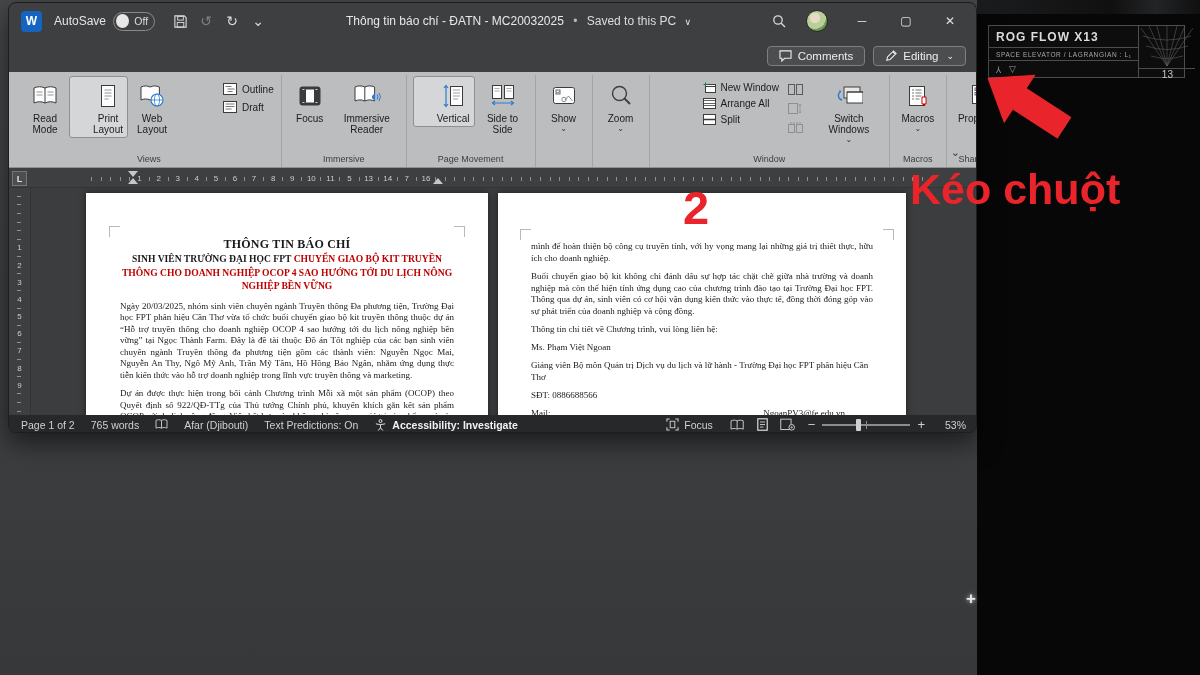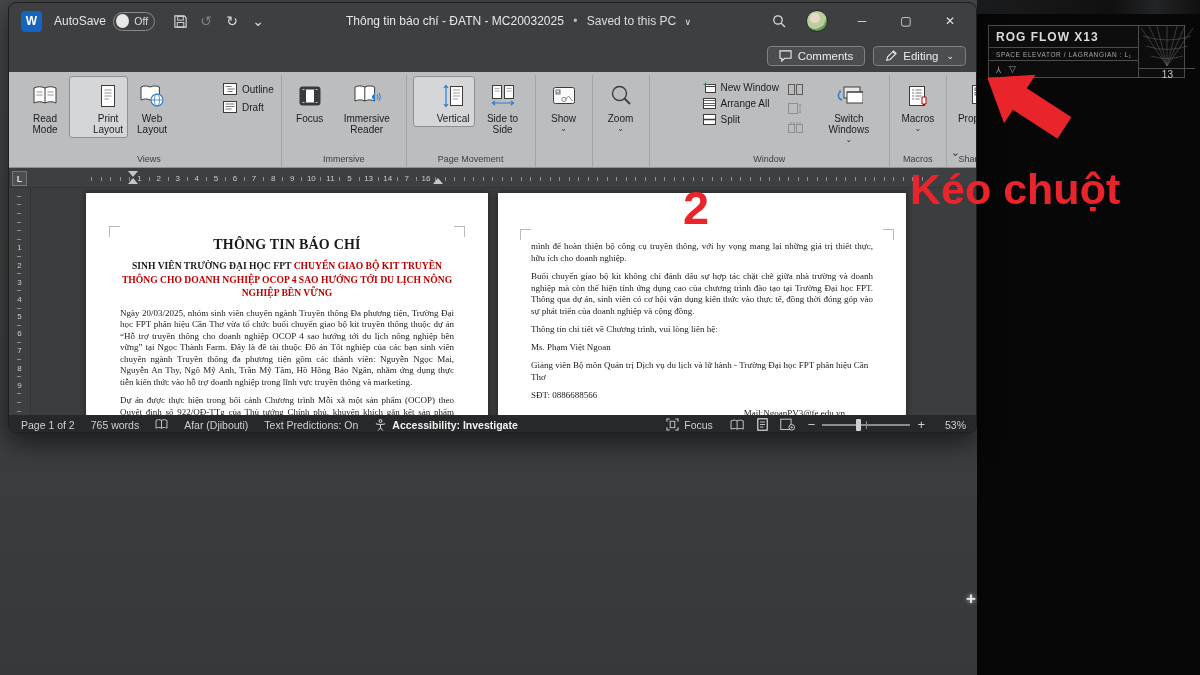--- a/index.html
+++ b/index.html
@@ -95,26 +95,26 @@
   .vruler { position:absolute; left:0; top:0; width:22px; height:100%; background:#3d3f40; border-right:1px solid #333435; display:flex; justify-content:center; }
   .vrt { display:flex; flex-direction:column; align-items:center; padding-top:4px; }
   .vrt > * { height:8.6px; flex:none; display:flex; align-items:center; justify-content:center; }
   .vrt i::after { content:""; height:1px; width:4px; background:#8e9091; }
   .vrt b { font-size:8px; font-weight:normal; color:#cbcccd; font-style:normal; }
 
   .page { position:absolute; top:5px; background:#ffffff; box-shadow:0 0 6px rgba(0,0,0,.5); height:560px;
     font-family:"Liberation Serif", serif; color:#1a1a1a; }
   .page1 { left:77px; width:402px; padding:44px 34px 0; }
   .page2 { left:489px; width:408px; padding:48px 33px 0 33px; }
-  .doc-title { text-align:center; font-weight:bold; font-size:14px; margin-bottom:6px; letter-spacing:.2px; }
+  .doc-title { text-align:center; font-weight:bold; font-size:12px; letter-spacing:.2px; }
   .doc-head { text-align:center; font-weight:bold; font-size:9.6px; line-height:13.5px; margin-bottom:8px; }
   .doc-head .red { color:#c00000; }
   .doc-p { font-size:9px; line-height:11.5px; text-align:justify; margin-bottom:7px; text-indent:0; }
   .doc-line { font-size:9px; line-height:11.5px; margin-bottom:6.5px; }
-  .mail-row { display:flex; justify-content:flex-end; font-size:9px; line-height:11.5px; }
+  .mail-row { display:flex; justify-content:space-between; font-size:9px; line-height:11.5px; }
   .cornermark { position:absolute; width:11px; height:11px; border-color:#b9b9b9; border-style:solid; border-width:0; }
   .cm-tl { border-top-width:1px; border-left-width:1px; }
   .cm-tr { border-top-width:1px; border-right-width:1px; }
 
   
   .statusbar { left:0; top:412px; width:100%; height:19px; background:#272829; display:flex; align-items:center; padding:0 10px 0 12px; color:#cfd0d1; font-size:10.5px; z-index:15; }
   .sb-item { margin-right:16px; white-space:nowrap; display:flex; align-items:center; gap:5px; }
   .sb-item.bold { font-weight:bold; color:#f2f2f2; }
   .sb-right { margin-left:auto; display:flex; align-items:center; gap:13px; }
   .sb-views { display:flex; align-items:center; gap:12px; }
@@ -604,21 +604,21 @@
         <span>SINH VIÊN TRƯỜNG ĐẠI HỌC FPT </span><span class="red">CHUYỂN GIAO BỘ KIT TRUYỀN THÔNG CHO DOANH NGHIỆP OCOP 4 SAO HƯỚNG TỚI DU LỊCH NÔNG NGHIỆP BỀN VỮNG</span>
       </div>
       <p class="doc-p">Ngày 20/03/2025, nhóm sinh viên chuyên ngành Truyền thông Đa phương tiện, Trường Đại học FPT phân hiệu Cần Thơ vừa tổ chức buổi chuyển giao bộ kit truyền thông thuộc dự án “Hỗ trợ truyền thông cho doanh nghiệp OCOP 4 sao hướng tới du lịch nông nghiệp bền vững” tại Ngọc Thành Farm. Đây là đề tài thuộc Đồ án Tốt nghiệp của các bạn sinh viên chuyên ngành Truyền thông đa phương tiện gồm các thành viên: Nguyễn Ngọc Mai, Nguyễn An Thy, Ngô Mỹ Anh, Trần Mỹ Tâm, Hồ Hồng Bảo Ngân, nhằm ứng dụng thực tiễn kiến thức vào hỗ trợ doanh nghiệp trong lĩnh vực truyền thông và marketing.</p>
       <p class="doc-p">Dự án được thực hiện trong bối cảnh Chương trình Mỗi xã một sản phẩm (OCOP) theo Quyết định số 922/QĐ-TTg của Thủ tướng Chính phủ, khuyến khích gắn kết sản phẩm OCOP với du lịch cộng đồng. Việc kết hợp này không chỉ nâng cao giá trị sản phẩm, mà còn góp phần quảng bá văn hóa địa phương, thúc đẩy phát triển du lịch bền vững tại khu vực Đồng bằng sông Cửu Long (ĐBSCL).</p>
 
     </div>
 
     <div class="page page2">
       <div class="cornermark cm-tl" style="left:22px;top:36px;"></div>
       <div class="cornermark cm-tr" style="right:12px;top:36px;"></div>
-      <p class="doc-p">mình để hoàn thiện bộ công cụ truyền thông, với hy vọng mang lại những giá trị thiết thực, hữu ích cho doanh nghiệp.</p>
+      <p class="doc-p">mình để hoàn thiện bộ công cụ truyền tính, với hy vọng mang lại những giá trị thiết thực, hữu ích cho doanh nghiệp.</p>
       <p class="doc-p">Buổi chuyển giao bộ kit không chỉ đánh dấu sự hợp tác chặt chẽ giữa nhà trường và doanh nghiệp mà còn thể hiện tính ứng dụng cao của chương trình đào tạo tại Trường Đại học FPT. Thông qua dự án, sinh viên có cơ hội vận dụng kiến thức vào thực tế, đồng thời đóng góp vào sự phát triển của doanh nghiệp và cộng đồng.</p>
       <p class="doc-line">Thông tin chi tiết về Chương trình, vui lòng liên hệ:</p>
       <p class="doc-line">Ms. Phạm Việt Ngoan</p>
       <p class="doc-line">Giảng viên Bộ môn Quản trị Dịch vụ du lịch và lữ hành - Trường Đại học FPT phân hiệu Cần Thơ</p>
       <p class="doc-line">SĐT: 0886688566</p>
       <div class="mail-row">
         <span>Mail:</span>
         <span style="margin-right:28px;">NgoanPV3@fe.edu.vn</span>
       </div>
     </div>

